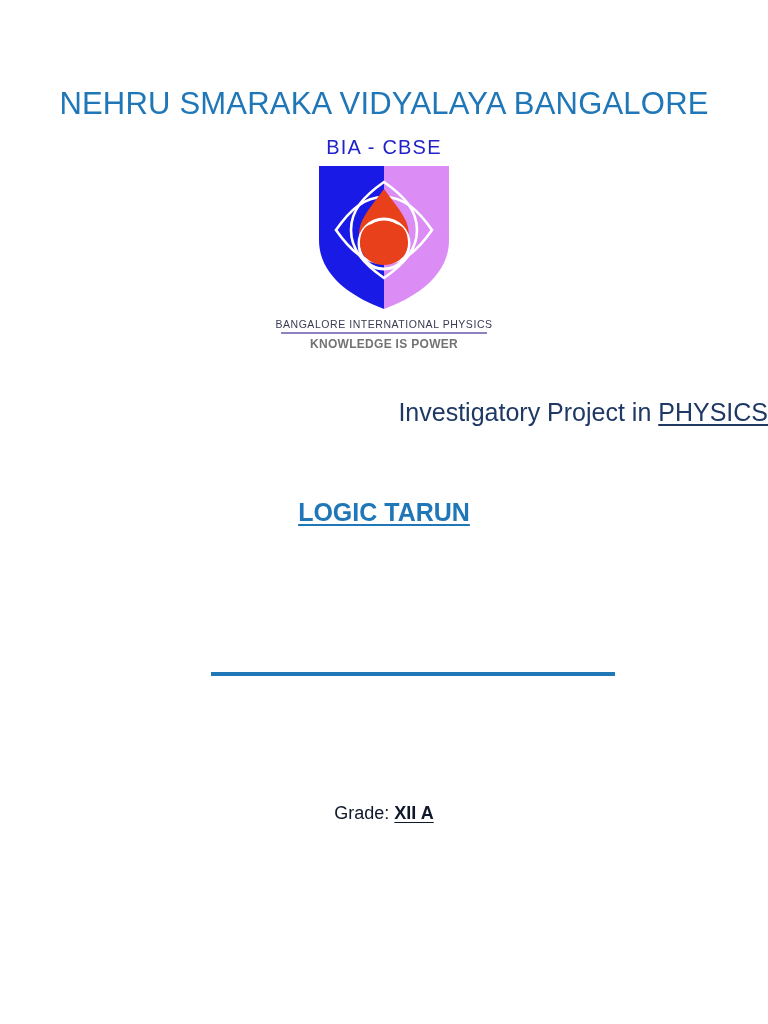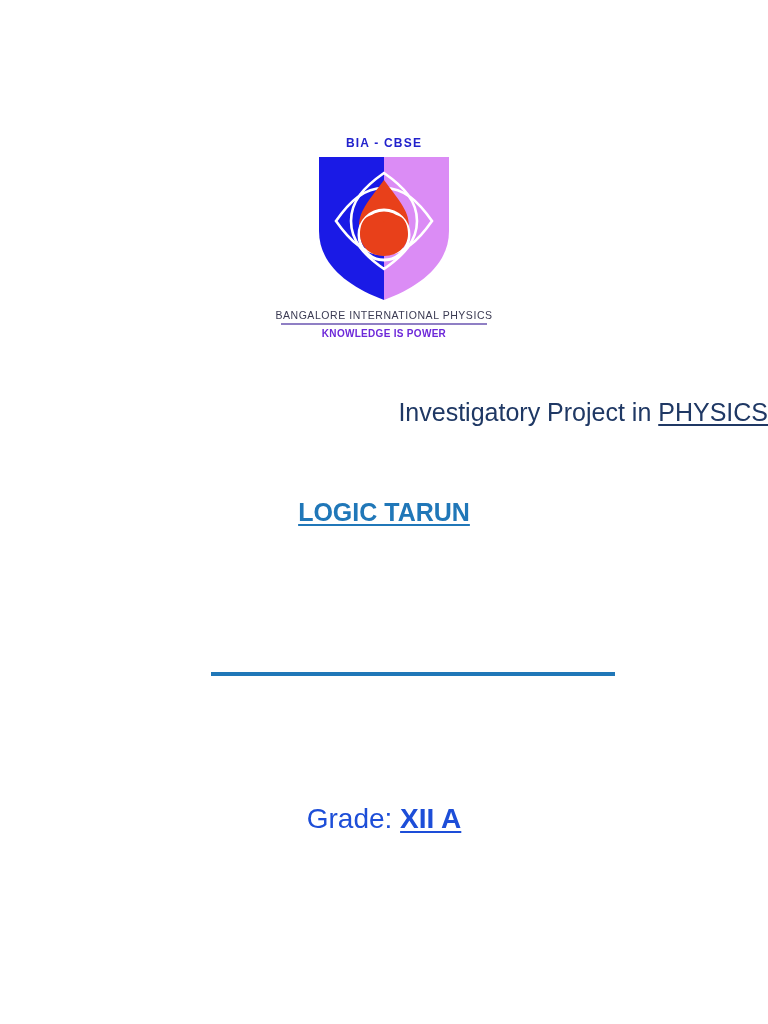--- a/index.html
+++ b/index.html
@@ -44,22 +44,22 @@
     position: absolute;
     top: 136px;
     left: 0;
     width: 768px;
     display: flex;
     flex-direction: column;
     align-items: center;
   }
 
   .logo-bia-cbse {
-    font-size: 12px;
-    font-weight: bold;
+    font-size: 20px;
+    font-weight: normal;
     color: #2222CC;
     letter-spacing: 1.2px;
     margin-bottom: 3px;
   }
 
   .shield-wrap {
     width: 150px;
     height: 150px;
     position: relative;
   }
@@ -78,23 +78,23 @@
     white-space: nowrap;
   }
   .logo-rule {
     width: 206px;
     height: 2px;
     background: #8F7FC4;
     margin-top: 2px;
   }
   .logo-motto {
     margin-top: 3px;
-    font-size: 10px;
+    font-size: 12px;
     font-weight: bold;
-    color: #6d28d9;
+    color: #737373;
     letter-spacing: 0.3px;
     white-space: nowrap;
   }
 
   
   .line {
     position: absolute;
     left: 0;
     width: 768px;
     text-align: center;
@@ -123,22 +123,22 @@
     font-size: 22px;
     color: #2077B8;
   }
   .line-submitted-by {
     top: 699px;
     font-size: 22px;
     color: #2077B8;
   }
   .line-grade {
     top: 803px;
-    font-size: 28px;
-    color: #1d4ed8;
+    font-size: 18px;
+    color: #0f172a;
   }
 
   .u {
     text-decoration: underline;
     text-underline-offset: 3px;
   }
   .b {
     font-weight: bold;
   }
 
@@ -150,20 +150,21 @@
     width: 404px;
     height: 4px;
     background: #2077B8;
   }
 </style>
 </head>
 <body>
 
 <div class="page">
 
+  <div class="school-title">NEHRU SMARAKA VIDYALAYA BANGALORE</div>
 
   <div class="logo-block">
 
     <div class="logo-bia-cbse">BIA - CBSE</div>
 
     <div class="shield-wrap">
       <svg class="shield-svg" viewBox="0 0 150 150" xmlns="http://www.w3.org/2000/svg">
         <defs>
           <clipPath id="shieldClip">
             <path d="M10,4 L140,4 L140,78 C140,112 110,134 75,147 C40,134 10,112 10,78 Z"></path>

